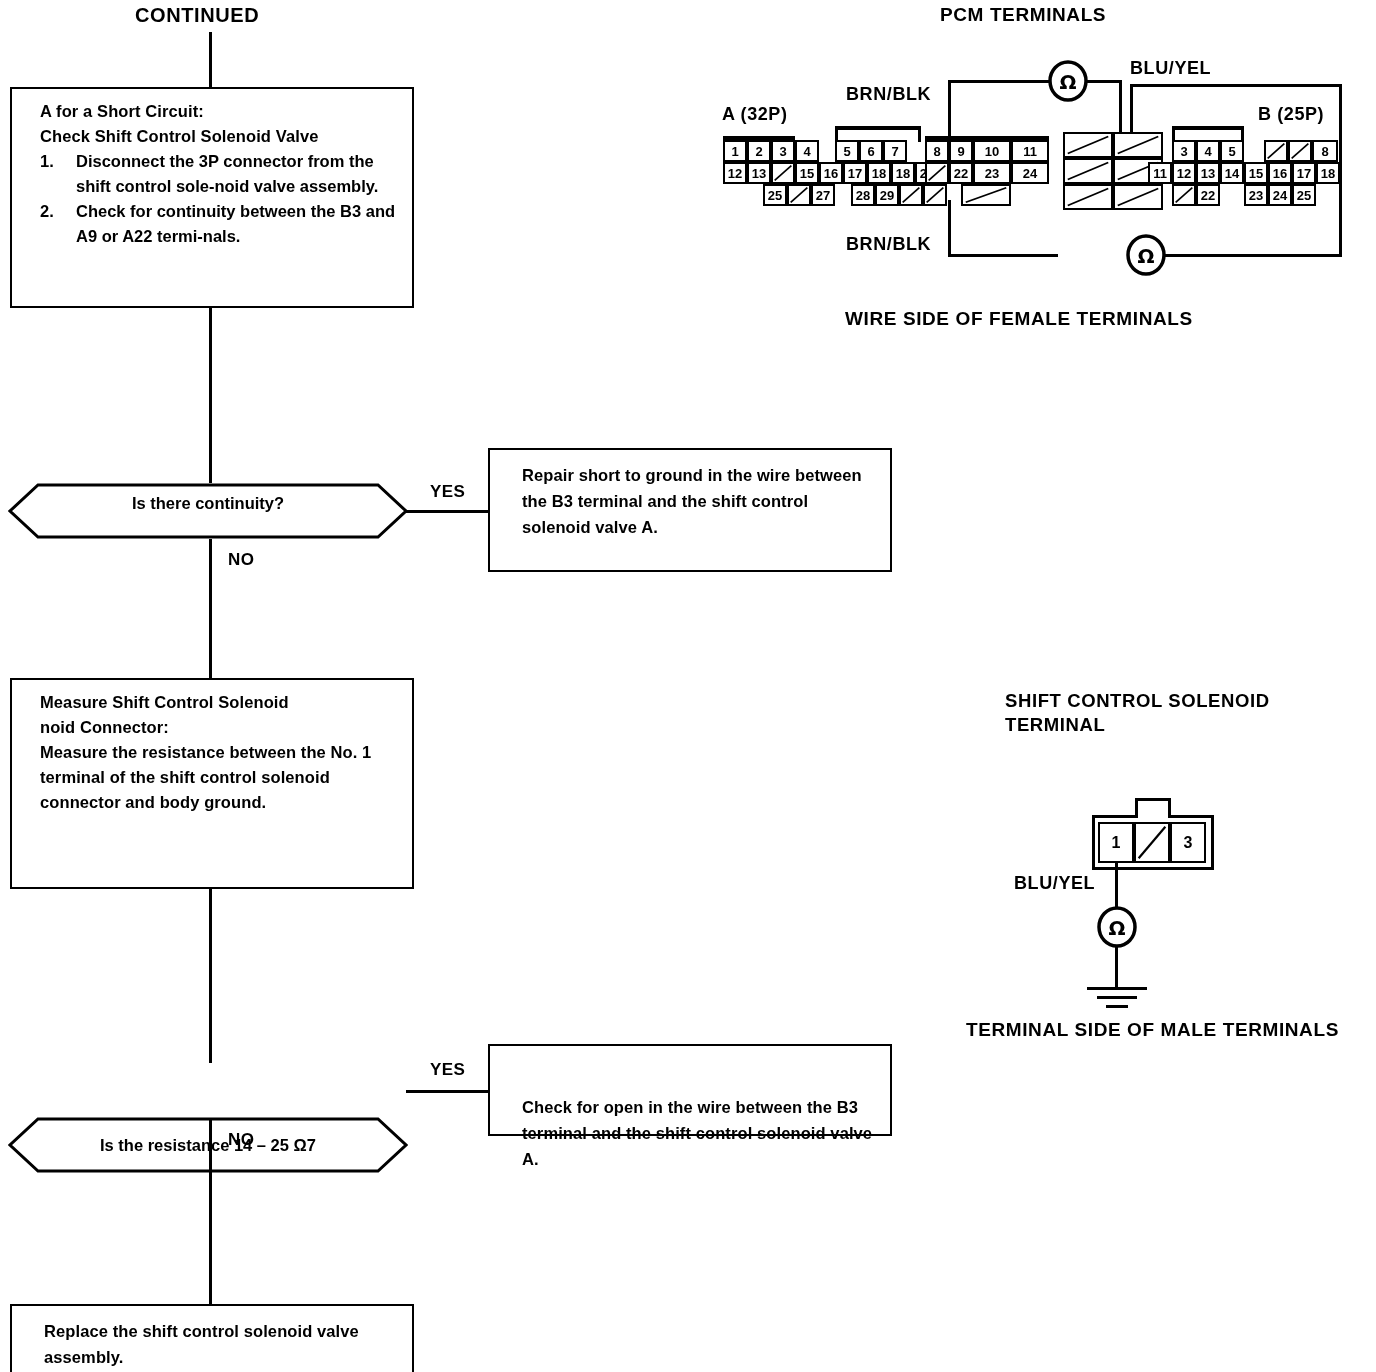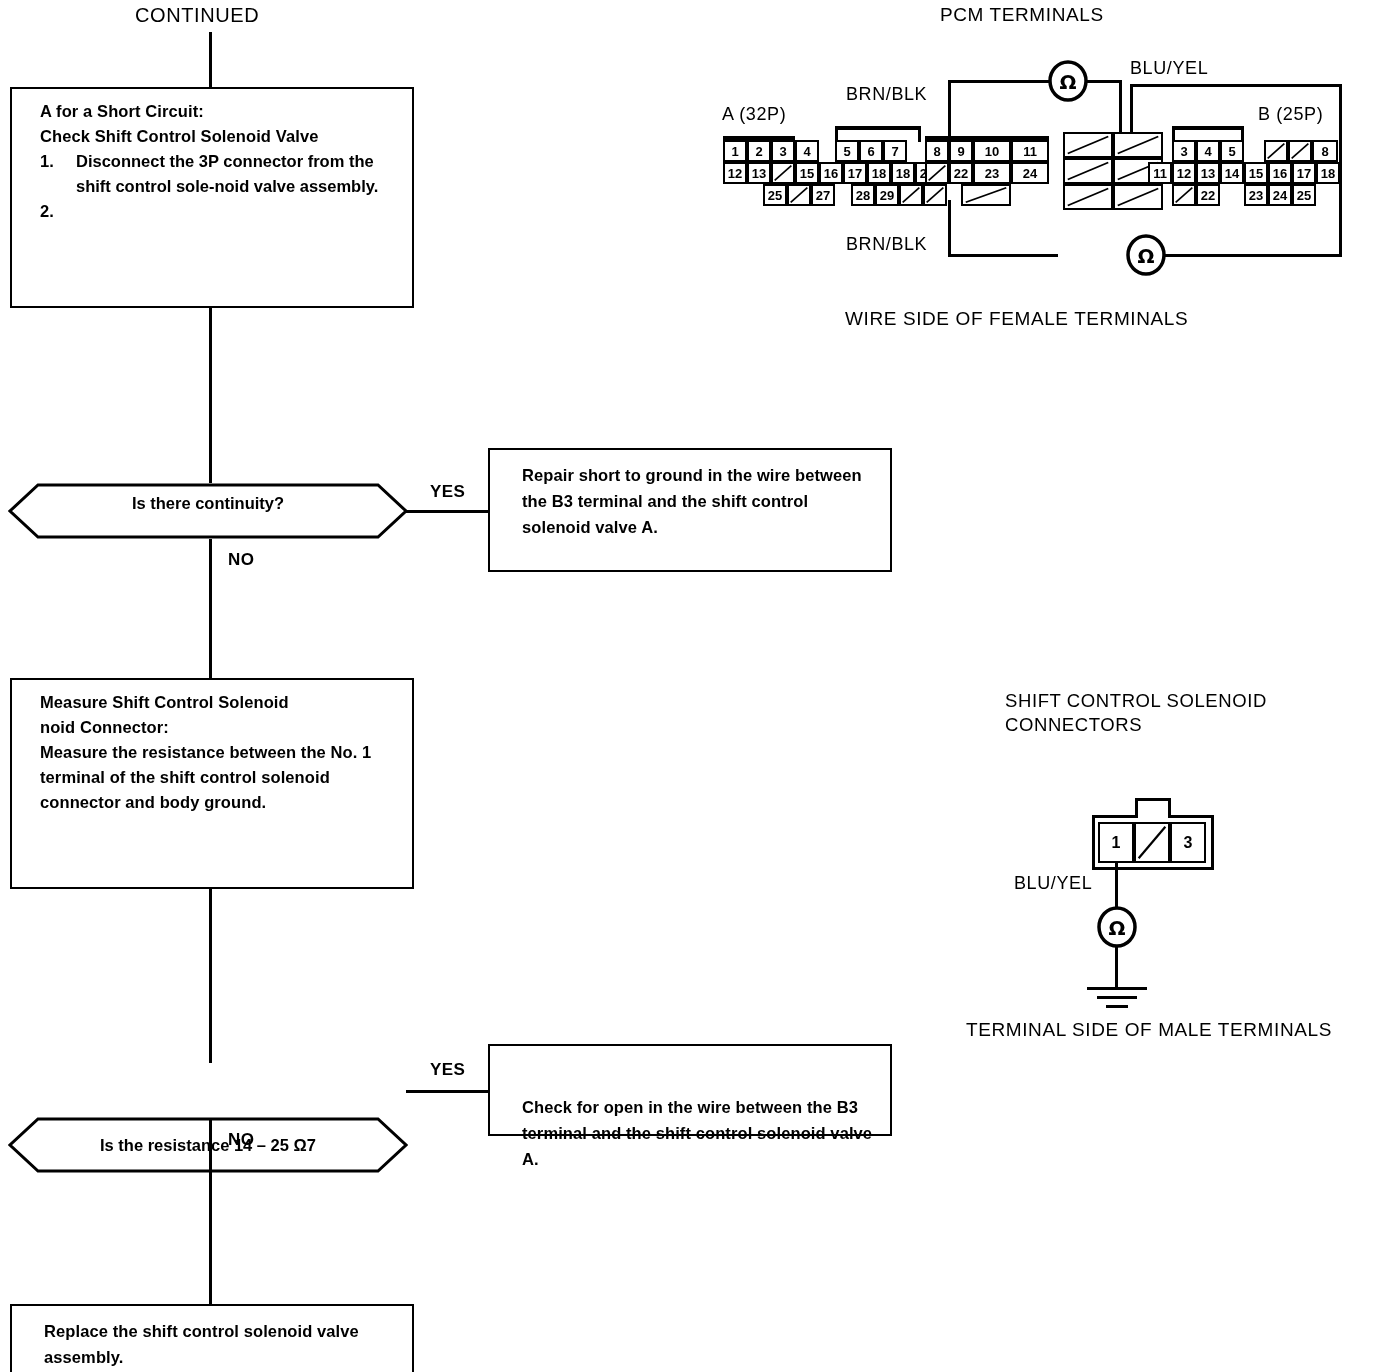--- a/index.html
+++ b/index.html
@@ -33,21 +33,21 @@
     position:absolute;box-sizing:border-box;
     display:flex;align-items:center;justify-content:center;
     font-size:16.5px;font-weight:bold;
   }
   .hex svg{position:absolute;left:0;top:0;}
   .hex .lbl{position:relative;z-index:2;}
 
   .sidelab{position:absolute;font-size:17px;font-weight:bold;letter-spacing:.4px;}
 
   
-  .head{position:absolute;font-weight:normal;letter-spacing:.6px;}
+  .head{position:absolute;font-weight:bold;letter-spacing:.6px;}
 
   
   .cellbox{position:absolute;box-sizing:border-box;border:2px solid #000;background:#fff;
            display:flex;align-items:center;justify-content:center;
            font-size:13px;font-weight:bold;line-height:1;}
   .cellbox.blank{}
   .cellbox.blank .sl{position:absolute;left:0;top:0;width:100%;height:100%;}
   .capbar{position:absolute;background:#000;}
   .wire{position:absolute;background:#000;}
 </style>
@@ -62,20 +62,21 @@
   <div class="inner" style="padding:10px 10px 8px 28px;">
     <div class="ptext bold">A for a Short Circuit:</div>
     <div class="ptext bold">Check Shift Control Solenoid Valve</div>
     <ul class="olist">
       <li>
         <span class="num">1.</span>
         <span>Disconnect the 3P connector from the shift control sole-noid valve assembly.</span>
       </li>
       <li>
         <span class="num">2.</span>
+        <span>Check for continuity between the B3 and A9 or A22 termi-nals.</span>
       </li>
     </ul>
   </div>
 </div>
 
 <div class="vline" style="left:209px;top:308px;height:175px;"></div>
 
 <div class="hex" style="left:8px;top:483px;width:400px;height:40px;">
   <svg width="400" height="56" viewBox="0 0 400 56">
     <polygon points="30,2 370,2 398,28 370,54 30,54 2,28" fill="#fff" stroke="#000" stroke-width="3"></polygon>
@@ -375,21 +376,21 @@
 <div class="cellbox" style="left:1268px;top:184px;width:24px;height:22px;">
     <span>24</span>
   </div>
 <div class="cellbox" style="left:1292px;top:184px;width:24px;height:22px;">
     <span>25</span>
   </div>
 
 <div class="head" style="left:845px;top:308px;font-size:19px;">WIRE SIDE OF FEMALE TERMINALS</div>
 
 <div class="head" style="left:1005px;top:690px;font-size:18.5px;">SHIFT CONTROL SOLENOID</div>
-<div class="head" style="left:1005px;top:714px;font-size:18.5px;">CONNECTORS</div>
+<div class="head" style="left:1005px;top:714px;font-size:18.5px;">TERMINAL</div>
 
 <div class="abs" style="left:1092px;top:815px;width:122px;height:55px;border:3px solid #000;box-sizing:border-box;background:#fff;"></div>
 
 <div class="abs" style="left:1135px;top:798px;width:36px;height:18px;border:3px solid #000;border-bottom:none;box-sizing:border-box;background:#fff;"></div>
 <div class="abs" style="left:1138px;top:813px;width:30px;height:5px;background:#fff;"></div>
 
 <div class="cellbox" style="left:1098px;top:822px;width:36px;height:41px;border-width:2px;font-size:16px;">
   <span>1</span>
 </div>
 <div class="cellbox blank" style="left:1134px;top:822px;width:36px;height:41px;border-width:2px;">

